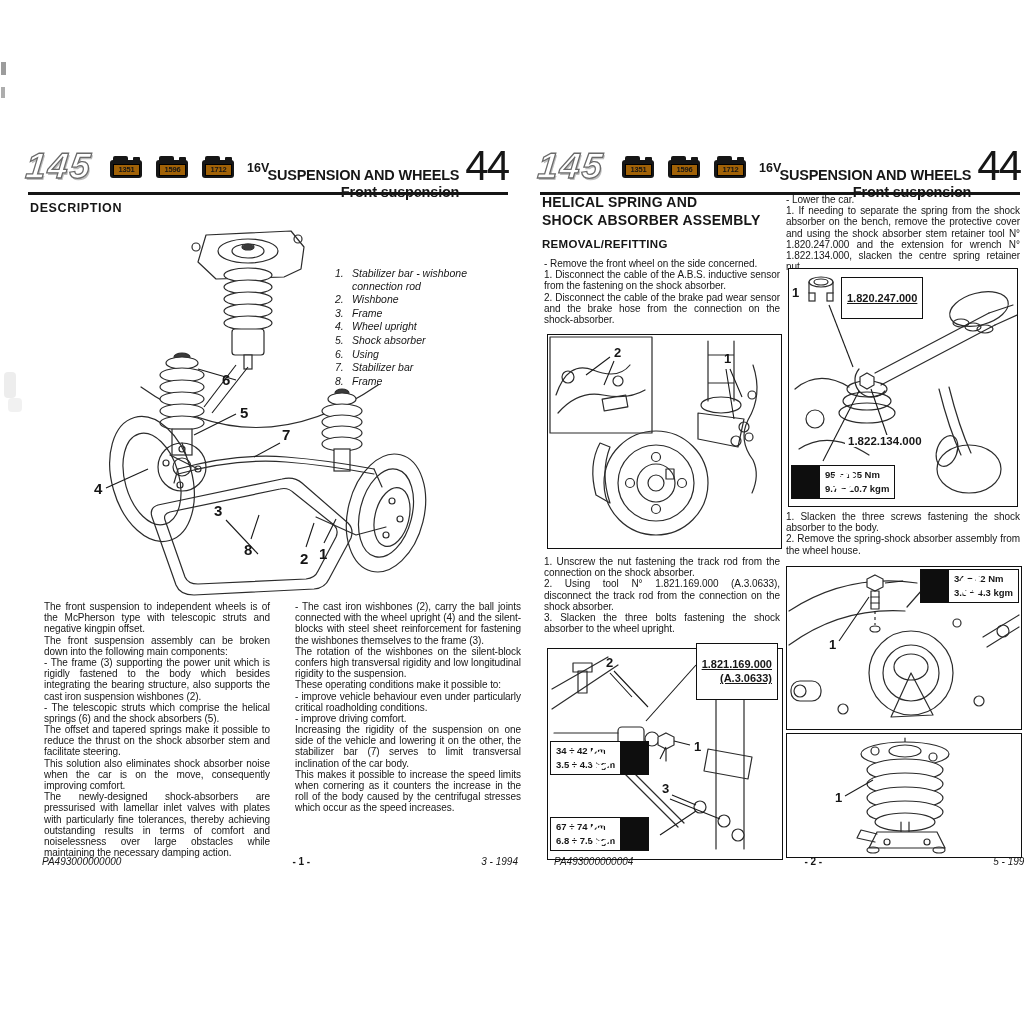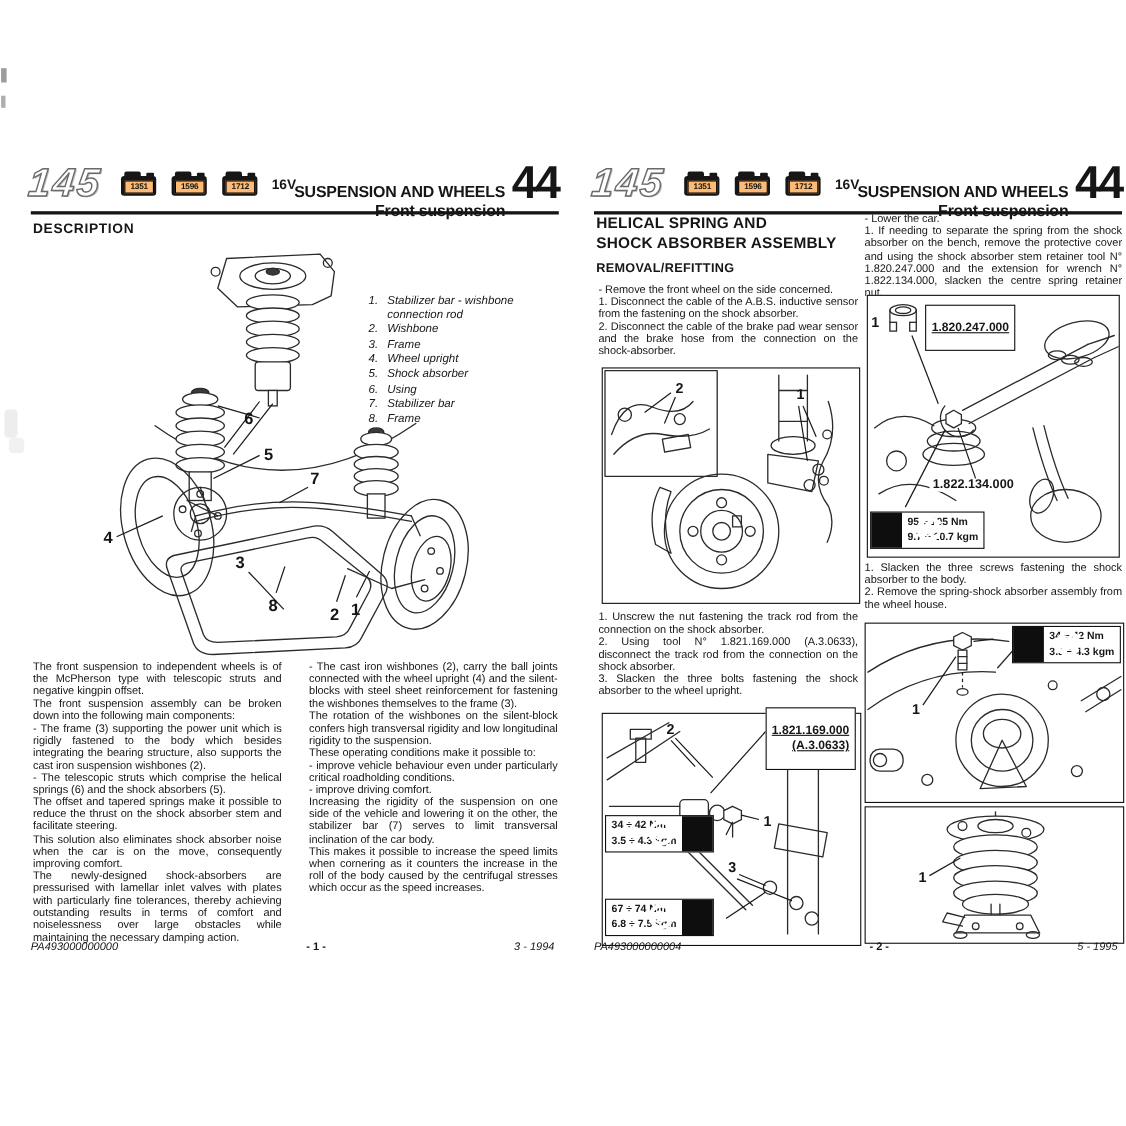--- a/index.html
+++ b/index.html
@@ -9,40 +9,40 @@
   #page-2{left:540px;}
 
   
   .hdr{position:absolute;top:0;left:0;width:480px;height:47px;border-bottom:3px solid #151515;}
   .logo145{position:absolute;left:-2px;top:0px;font-size:36px;font-weight:bold;font-style:italic;letter-spacing:2px;color:#fff;-webkit-text-stroke:1.3px #6a6a6a;text-shadow:1.5px 1.5px 0 #bdbdbd;transform:skewX(-6deg);}
   .badges{position:absolute;left:80px;top:10px;display:flex;align-items:center;gap:10px;}
   .badge{position:relative;width:36px;height:25px;}
   .badge .eng{position:absolute;left:2px;top:5px;right:2px;bottom:2px;background:#161616;border-radius:3px;}
   .badge .eng:before{content:"";position:absolute;top:-4px;left:3px;width:15px;height:6px;background:#161616;border-radius:2px;}
   .badge .eng:after{content:"";position:absolute;top:-3px;right:2px;width:7px;height:5px;background:#161616;border-radius:1px;}
-  .badge .plate{position:absolute;left:5px;top:9px;width:25px;height:10px;background:#fdba74;border:1px solid #000;font-size:7.5px;font-weight:bold;line-height:10px;text-align:center;letter-spacing:-0.2px;}
+  .badge .plate{position:absolute;left:5px;top:9px;width:25px;height:10px;background:#a16207;border:1px solid #000;font-size:7.5px;font-weight:bold;line-height:10px;text-align:center;letter-spacing:-0.2px;}
   .v16{font-size:12.5px;font-weight:bold;margin-left:1px;}
   .hdr-right{position:absolute;right:0;top:2px;display:flex;align-items:flex-start;}
   .hdr-titles{text-align:right;font-weight:bold;font-size:14.5px;line-height:1.2;padding-top:4px;letter-spacing:-0.2px;margin-top:16px;}
-  .hdr-num{font-size:42px;font-weight:bold;line-height:0.92;margin-left:6px;letter-spacing:-2px;}
+  .hdr-num{font-size:42px;font-weight:normal;line-height:0.92;margin-left:6px;letter-spacing:-2px;}
 
   
   .btxt{font-size:10px;line-height:1.12;text-align:justify;white-space:pre-line;letter-spacing:-0.05px;}
-  .pfooter{position:absolute;top:711px;left:0;width:476px;display:flex;justify-content:space-between;font-size:10px;}
+  .pfooter{position:absolute;top:711px;left:14px;width:476px;display:flex;justify-content:space-between;font-size:10px;}
   .pfooter .code,.pfooter .date{font-style:italic;}
   .pfooter .pg{font-weight:bold;}
 
   
   .desc-heading{position:absolute;top:56px;left:2px;font-size:12.5px;font-weight:bold;letter-spacing:0.6px;}
   .main-diagram{position:absolute;left:58px;top:72px;width:344px;height:390px;}
   .parts-list{position:absolute;left:307px;top:122px;width:172px;font-style:italic;font-size:10.5px;line-height:1.2;}
   .parts-list .row{display:flex;margin-bottom:1px;}
   .parts-list .num{width:17px;flex:none;}
   .parts-list .lbl{flex:1;}
-  .cols{position:absolute;top:456px;left:2px;width:477px;display:flex;gap:25px;}
+  .cols{position:absolute;top:456px;left:16px;width:477px;display:flex;gap:25px;}
   .cols .c{width:234px;}
 
   
   .fig{position:absolute;background:#fff;border:1.5px solid #101010;}
   .fig svg{position:absolute;left:0;top:0;width:100%;height:100%;}
   .sk{stroke:#2b2b2b;stroke-width:1.2;fill:none;stroke-linecap:round;stroke-linejoin:round;}
   .skw{stroke:#2b2b2b;stroke-width:1.2;fill:#fff;}
   .skd{stroke:#2b2b2b;stroke-width:1.2;fill:#3a3a3a;}
   .lead{stroke:#1a1a1a;stroke-width:1.1;fill:none;}
   .callout{font:bold 15px "Liberation Sans",sans-serif;fill:#141414;font-style:normal;}

